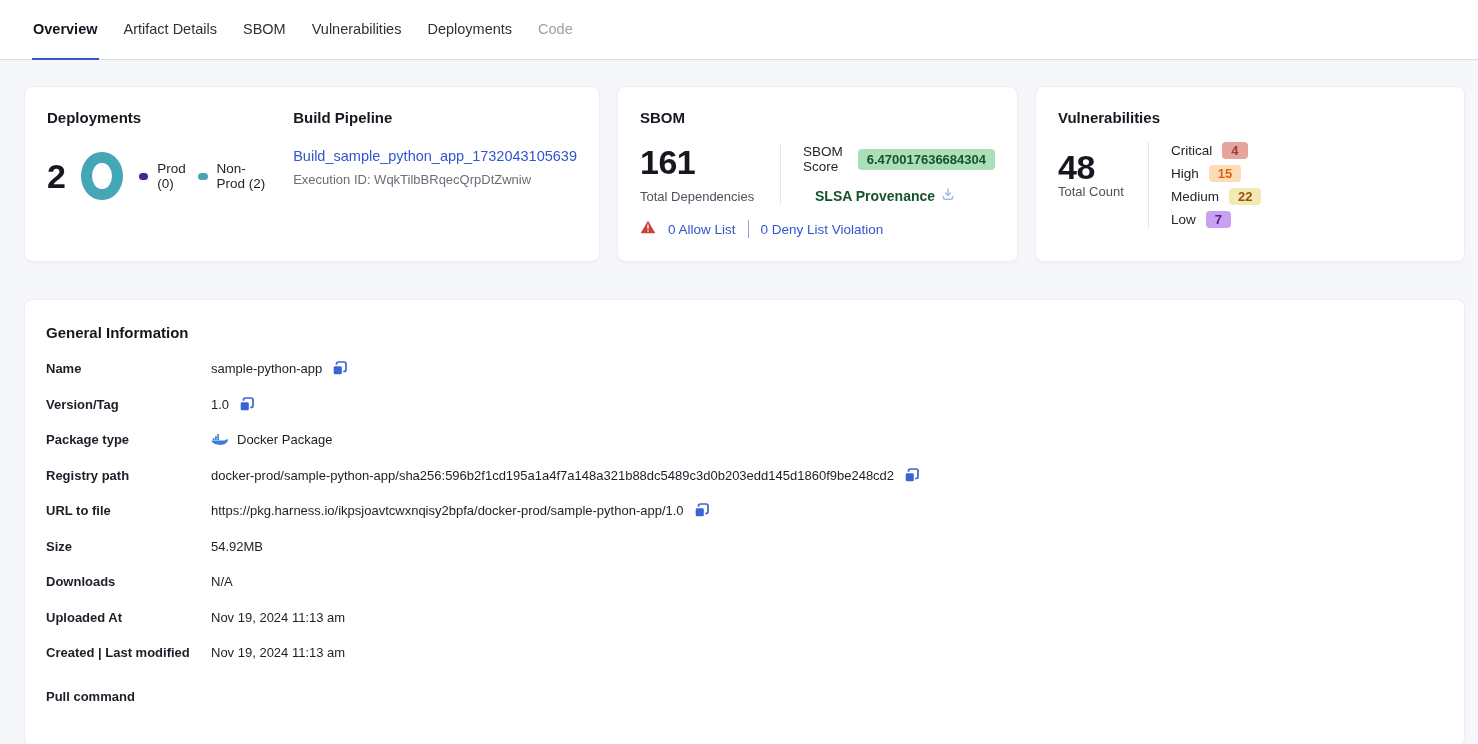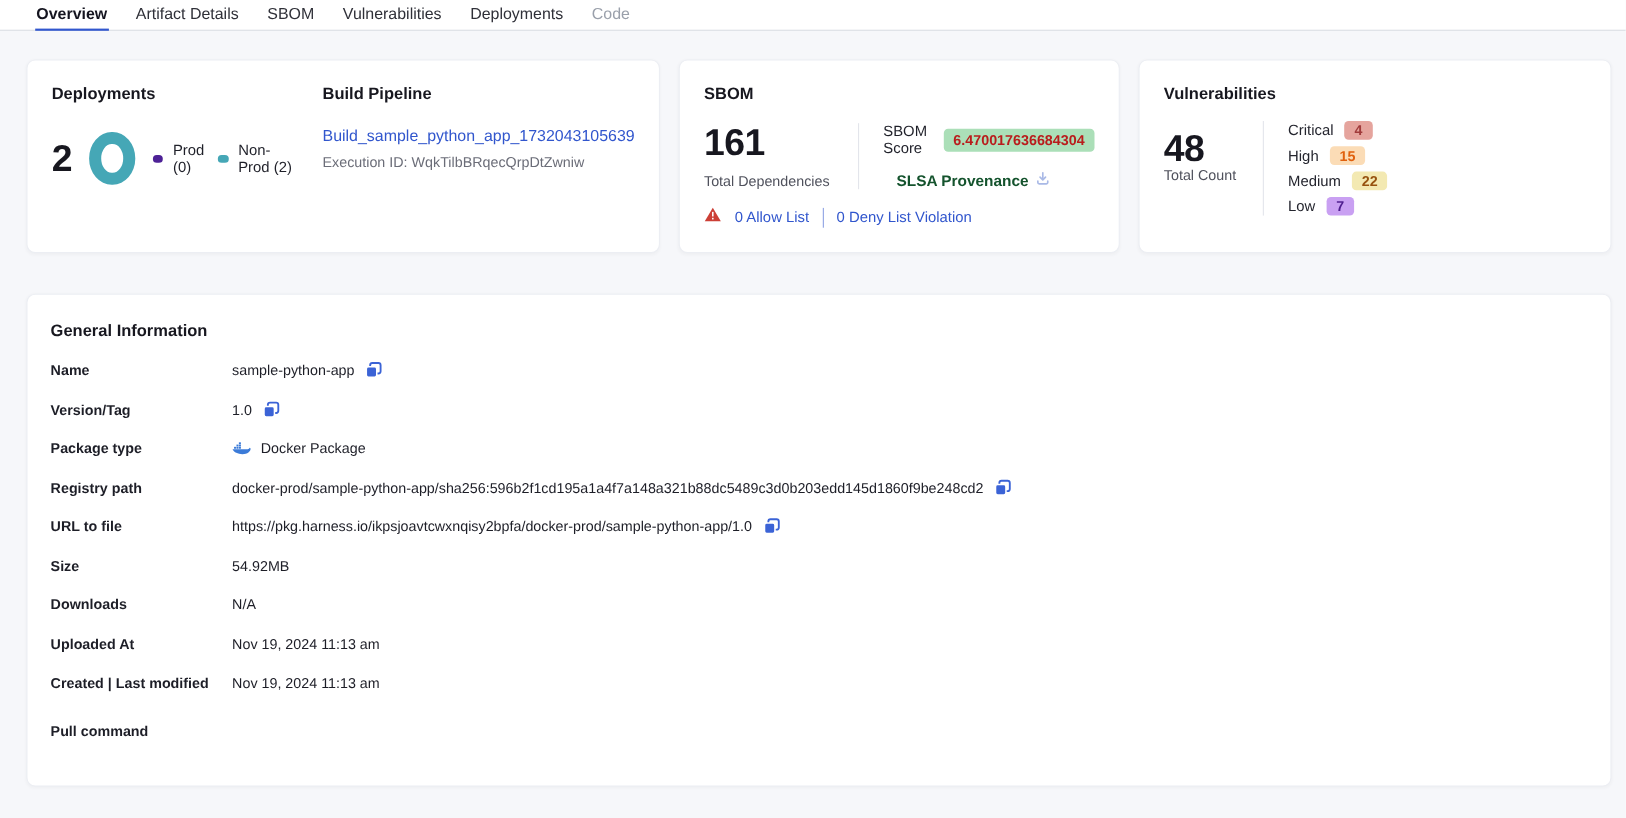--- a/index.html
+++ b/index.html
@@ -5,21 +5,21 @@
   * { margin:0; padding:0; box-sizing:border-box; }
   html,body { width:1478px; height:744px; }
   body {
     font-family:"Liberation Sans", sans-serif;
     background:#f6f7fa;
     color:#1c1c28;
     overflow:hidden;
   }
   
   .tabbar {
-    height:28px; background:#fff;
+    height:60px; background:#fff;
     border-bottom:1px solid #d9dce3;
     display:flex; align-items:stretch;
     padding:0 32px; gap:24px;
   }
   .tab {
     display:flex; align-items:center;
     font-size:14.5px; color:#2f3038;
     border-bottom:2px solid transparent;
     padding:0 1px; cursor:pointer; margin-bottom:-1px;
   }
@@ -135,21 +135,21 @@
     <h3 class="card-title">SBOM</h3>
     <div class="sbom-content">
       <div class="sbom-left">
         <div class="big-num">161</div>
         <div class="muted">Total Dependencies</div>
       </div>
       <div class="vdivider"></div>
       <div class="sbom-right">
         <div class="score-row">
           <span class="score-label">SBOM Score</span>
-          <span class="score-badge" style="background: rgb(171, 223, 184); color: #b91c1c;">6.470017636684304</span>
+          <span class="score-badge" style="background: rgb(171, 223, 184); color: #14532d;">6.470017636684304</span>
         </div>
         <div class="slsa-link">
           <span>SLSA Provenance</span>
           <span>
             <svg width="14" height="14" viewBox="0 0 14 14" fill="none" stroke="#a9b9e6" stroke-width="1.5" stroke-linecap="round" stroke-linejoin="round">
               <path d="M7 2 v6"></path>
                 <path d="M4.5 6 L7 8.5 L9.5 6"></path>
               <path d="M2.5 9.5 v1.5 a1.2 1.2 0 0 0 1.2 1.2 h6.6 a1.2 1.2 0 0 0 1.2 -1.2 v-1.5"></path>
             </svg>
           </span>

